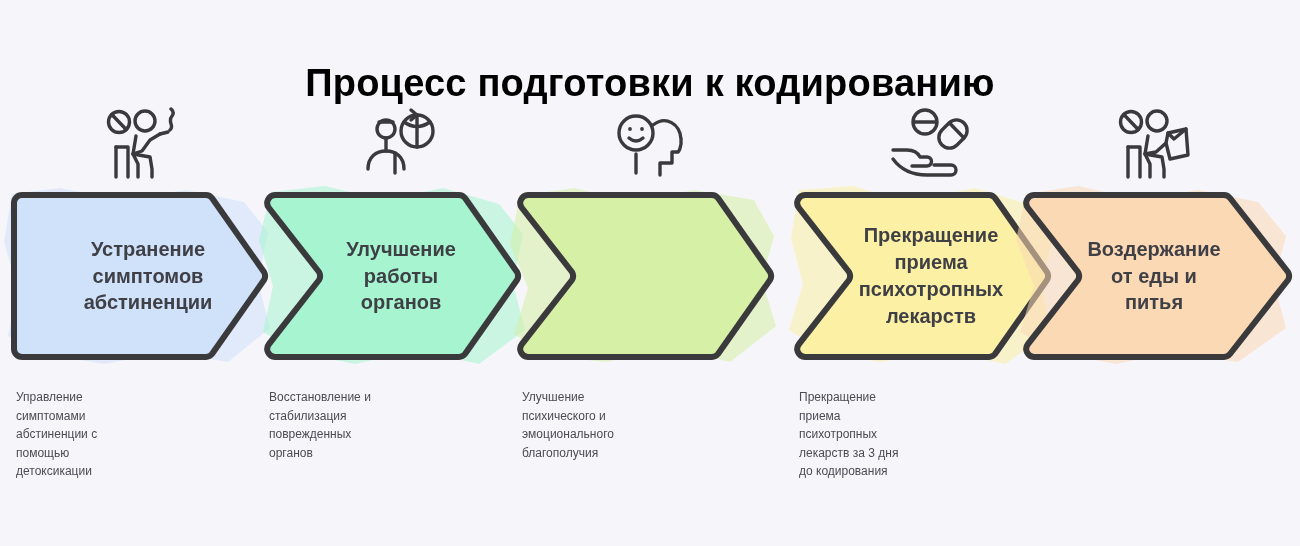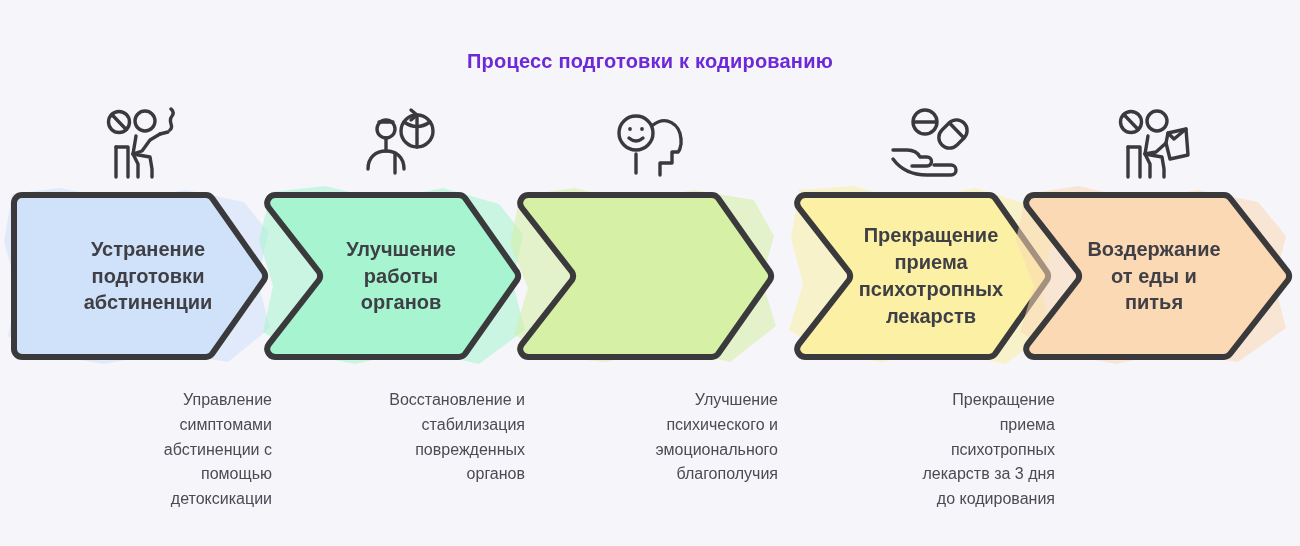--- a/index.html
+++ b/index.html
@@ -17,23 +17,23 @@
     -webkit-font-smoothing: antialiased;
   }
 
   
   .title {
     position: absolute;
     top: 36px;
     left: 0;
     width: 1300px;
     text-align: center;
-    font-size: 20px;
+    font-size: 38px;
     font-weight: bold;
-    color: #6d28d9;
+    color: #000000;
     letter-spacing: 0.2px;
     line-height: 1.2;
   }
 
   
   .flow {
     position: absolute;
     top: 100px;
     left: 0;
     width: 1300px;
@@ -108,24 +108,24 @@
     pointer-events: none;
   }
   .step.s4 .chev-label { padding: 4px 34px 4px 30px; }
 
   
   .caption {
     position: absolute;
     top: 288px;
     left: 0;
     width: 256px;
-    font-size: 16px;
+    font-size: 12px;
     color: #4b4b53;
     line-height: 1.55;
-    text-align: right;
+    text-align: left;
     white-space: pre-line;
   }
 </style>
 </head>
 <body>
 
 <h1 class="title">Процесс подготовки к кодированию</h1>
 
 <div class="flow">
 
@@ -146,21 +146,21 @@
     </div>
     <div class="chev-zone">
       <svg class="splash" viewBox="0 0 288 180">
         <path d="M12 8 L60 2 L120 14 L186 4 L244 16 L268 46 L258 96 L270 142 L228 176 L168 166 L104 178 L44 168 L8 150 L18 104 L4 56 Z" fill="#cfe2fa"></path>
       </svg>
       <svg class="chev" viewBox="0 0 288 180">
         <path d="M22 9 H206 a8 8 0 0 1 6 3 L264 86 a8 8 0 0 1 0 8 L212 168 a8 8 0 0 1 -6 3 H22 a8 8 0 0 1 -8 -8 V17 a8 8 0 0 1 8 -8 Z" fill="#cfe2fa" stroke="#3a3a3c" stroke-width="6" stroke-linejoin="round"></path>
       </svg>
     </div>
     <div class="chev-label">Устранение
-подготовки
+симптомов
 абстиненции</div>
     <div class="caption">Управление
 симптомами
 абстиненции с
 помощью
 детоксикации</div>
   </div>
 
   <div class="step s1">
     <div class="icon-wrap">

